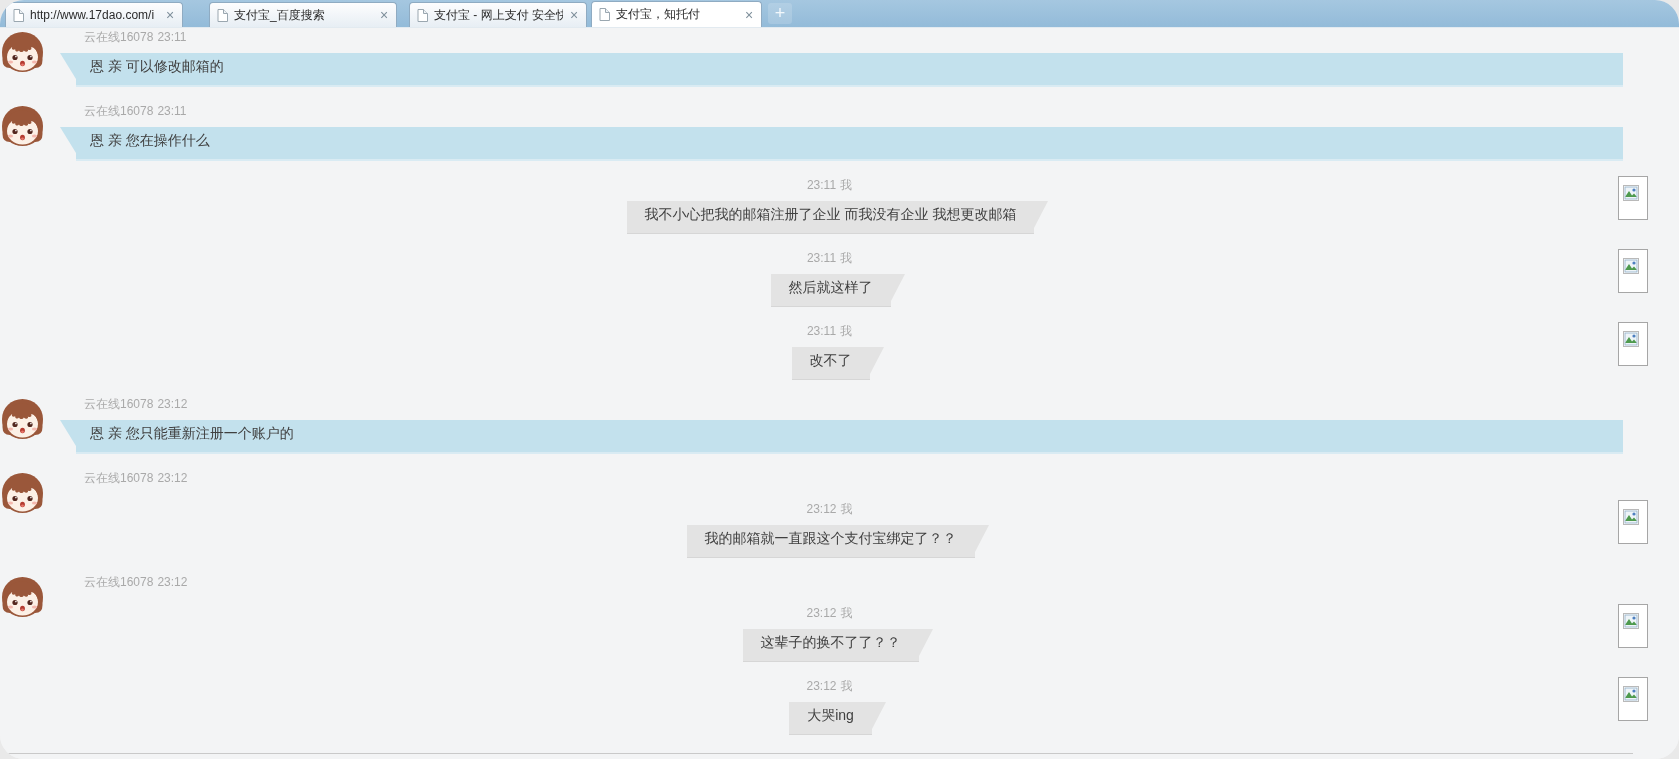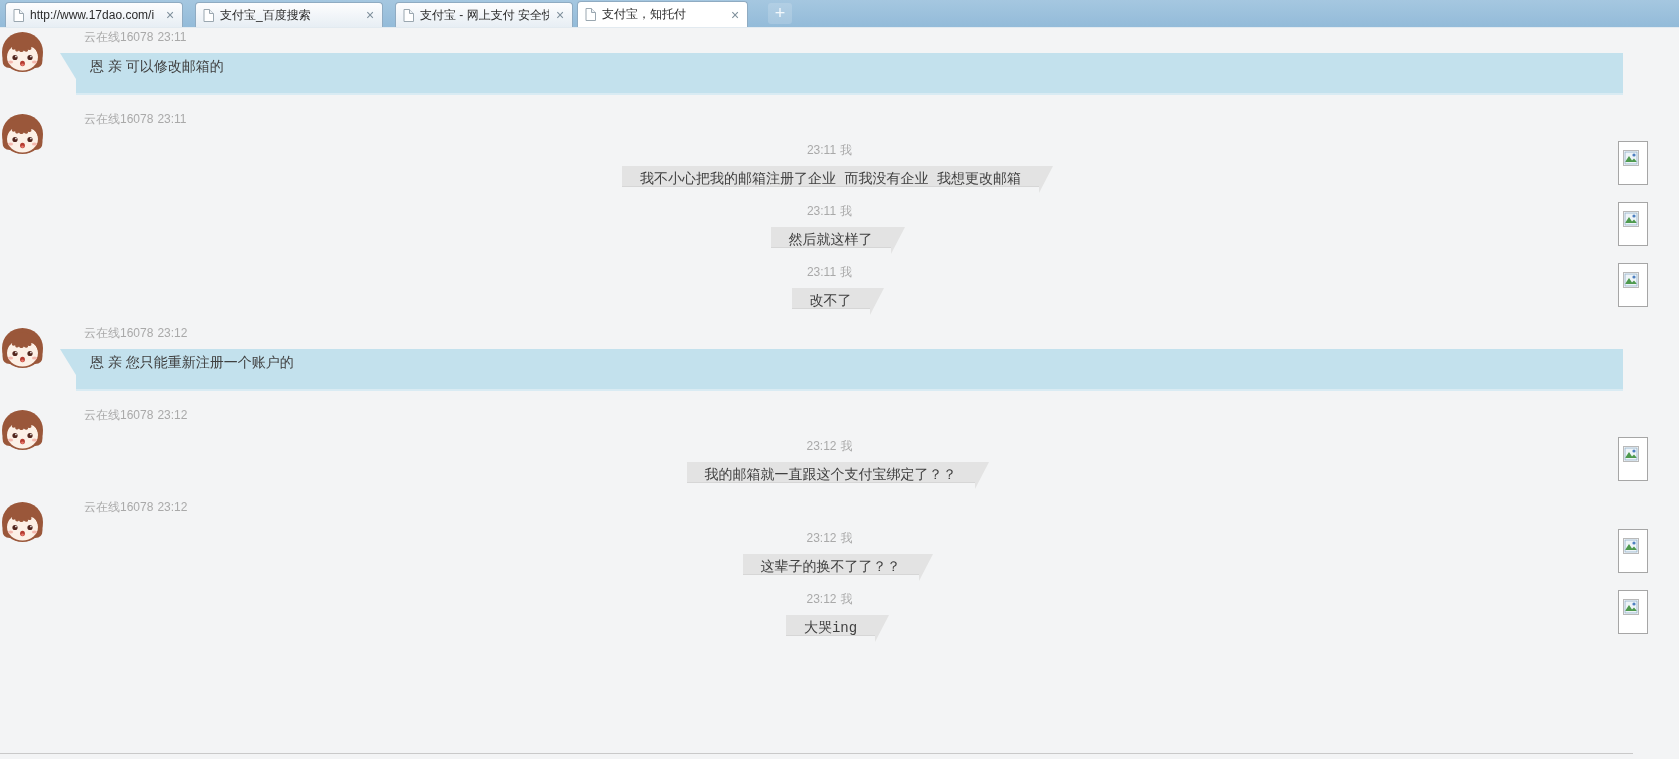--- a/index.html
+++ b/index.html
@@ -18,20 +18,21 @@
   html,body{margin:0;padding:0;}
   body{
     font-family:"Liberation Sans","DejaVu Sans",sans-serif;
     background:#e9e9e9;
   }
   .stage{
     position:relative;
     width:1679px;height:759px;
     overflow:hidden;
     background:var(--chat-bg);
+    border-radius:24px;
   }
 
   
   .tab-bar{
     position:relative;
     height:28px;
     background:linear-gradient(180deg,var(--tab-bar-blue-light) 0%,var(--tab-bar-blue) 100%);
     border-bottom:1px solid #e2eaf0;
     display:flex;
     align-items:flex-end;
@@ -49,21 +50,21 @@
     color:#333;
     overflow:hidden;
     cursor:default;
   }
   .tab.active{
     height:26px;
     background:#ffffff;
     border-color:#8fabc2;
   }
   .tab:nth-child(1){width:178px;margin-left:5px;}
-  .tab:nth-child(2){width:188px;margin-left:12px;}
+  .tab:nth-child(2){width:188px;margin-left:26px;}
   .tab:nth-child(3){width:178px;margin-left:12px;}
   .tab:nth-child(4){width:171px;margin-left:4px;}
   .tab-favicon{flex:0 0 auto;margin-right:6px;display:flex;align-items:center;}
   .tab-title{
     flex:1 1 auto;
     white-space:nowrap;
     overflow:hidden;
     color:#2b2b2b;
   }
   .tab-close{
@@ -114,40 +115,39 @@
   .msg.right .meta{padding-right:2px;}
   .meta .sep{display:inline-block;width:4px;}
 
   .bubble{
     position:relative;
     font-size:14px;
     color:var(--msg-text);
     white-space:nowrap;
   }
   .msg.left .bubble{
-    height:42px;line-height:26px;
+    height:34px;line-height:26px;
     background:var(--agent-bubble);
     border-bottom:2px solid var(--agent-bubble-edge);
     padding-left:14px;
     text-align:left;
   }
   .msg.left .bubble::before{           
     content:"";
     position:absolute;left:-16px;top:0;
     width:0;height:0;
     border-top:26px solid var(--agent-bubble);
     border-left:16px solid transparent;
   }
   .msg.right .bubble{
     display:inline-block;
-    height:21px;line-height:27px;
+    height:33px;line-height:27px;
     background:var(--self-bubble);
     border-bottom:1px solid var(--self-bubble-edge);
     padding:0 18px;
-    font-family:Liberation Mono, monospace;
   }
   .msg.right .bubble::after{           
     content:"";
     position:absolute;right:-14px;top:0;
     width:0;height:0;
     border-top:27px solid var(--self-bubble);
     border-right:14px solid transparent;
   }
 
   .avatar-agent{
@@ -260,20 +260,21 @@
         <circle cx="30" cy="27.5" r="2.6" fill="#53271f"></circle>
         <circle cx="15.9" cy="26.6" r="0.8" fill="#ffffff"></circle>
         <circle cx="30.9" cy="26.6" r="0.8" fill="#ffffff"></circle>
         <ellipse cx="10.5" cy="32" rx="2.6" ry="1.6" fill="#f4b8ae"></ellipse>
         <ellipse cx="34.5" cy="32" rx="2.6" ry="1.6" fill="#f4b8ae"></ellipse>
         <ellipse cx="22.5" cy="33.5" rx="2.4" ry="2.8" fill="#b43b30"></ellipse>
         <ellipse cx="22.5" cy="34.7" rx="1.4" ry="1.2" fill="#e8766a"></ellipse>
       </svg>
     </div>
     <div class="meta"><span class="sender">云在线16078</span><span class="sep"></span><span class="time">23:11</span></div>
+    <div class="bubble">恩 亲 您在操作什么</div>
   </div>
 
   <div class="msg right">
     <div class="avatar-self">
       <svg width="16" height="16" viewBox="0 0 16 16">
         <rect x="0.5" y="0.5" width="15" height="15" fill="#fdfdfd" stroke="#b9b9b9"></rect>
         <rect x="2" y="2" width="12" height="12" fill="#eef4f8"></rect>
         <path d="M2 12 L6 6 L9 10.5 L11 8.5 L14 12 Z" fill="#4e9a4e"></path>
         <circle cx="11" cy="5" r="1.6" fill="#4d7fc0"></circle>
         <rect x="2" y="2" width="12" height="12" fill="none" stroke="#8fb0c9" stroke-width="0.8"></rect>

